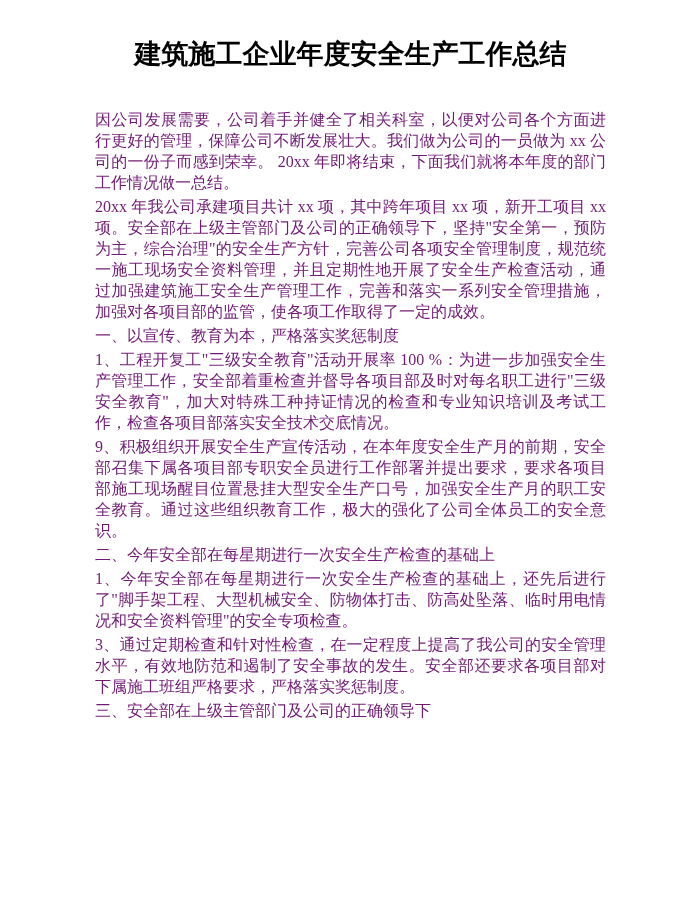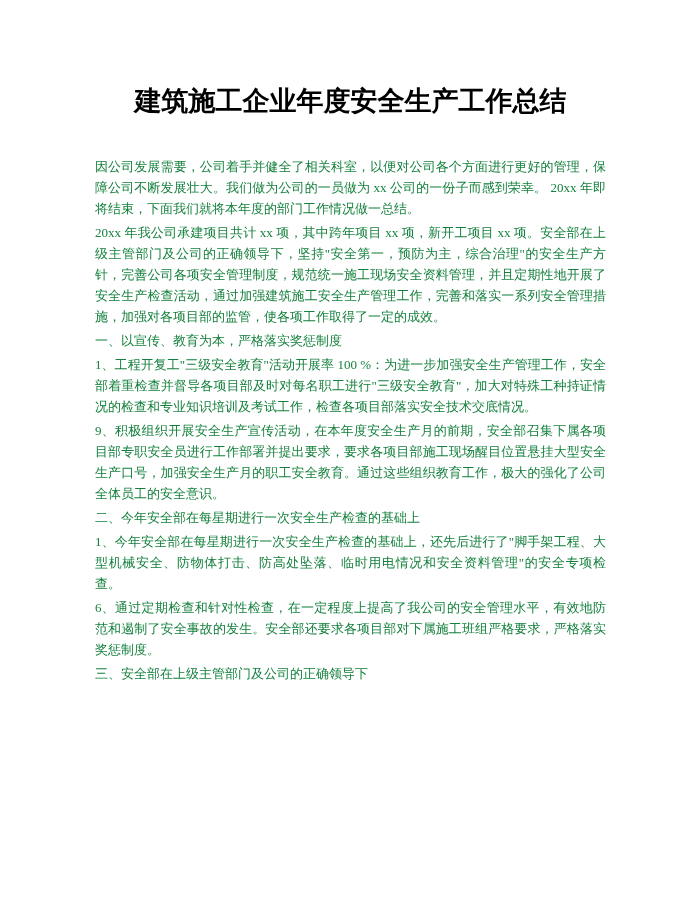--- a/index.html
+++ b/index.html
@@ -10,36 +10,36 @@
   body {
     width: 700px;
     height: 905px;
     overflow: hidden;
   }
   .page {
     box-sizing: border-box;
     width: 700px;
     height: 905px;
     background: #ffffff;
-    padding: 84px 94px 0 95px;
+    padding: 37px 94px 0 95px;
   }
   .doc-title {
     font-family: "Liberation Serif", "DejaVu Serif", serif;
     font-weight: bold;
     font-size: 27px;
     line-height: 34px;
     color: #000000;
     text-align: center;
     margin: 0 0 38px 0;
   }
   .doc-block {
     font-family: "Liberation Serif", "DejaVu Serif", serif;
-    font-size: 13px;
+    font-size: 16px;
     line-height: 21px;
-    color: #15803d;
+    color: #701a75;
     text-align: justify;
     text-justify: inter-ideograph;
     margin: 0 0 3px 0;
     word-break: break-all;
   }
   .doc-heading {
     font-weight: normal;
   }
 </style>
 </head>
@@ -57,17 +57,17 @@
 
   <p class="doc-block">1、工程开复工"三级安全教育"活动开展率 100 %：为进一步加强安全生产管理工作，安全部着重检查并督导各项目部及时对每名职工进行"三级安全教育"，加大对特殊工种持证情况的检查和专业知识培训及考试工作，检查各项目部落实安全技术交底情况。</p>
 
   <p class="doc-block">9、积极组织开展安全生产宣传活动，在本年度安全生产月的前期，安全部召集下属各项目部专职安全员进行工作部署并提出要求，要求各项目部施工现场醒目位置悬挂大型安全生产口号，加强安全生产月的职工安全教育。通过这些组织教育工作，极大的强化了公司全体员工的安全意识。</p>
 
   <h2 class="doc-block doc-heading">二、今年安全部在每星期进行一次安全生产检查的基础上</h2>
 
   <p class="doc-block">1、今年安全部在每星期进行一次安全生产检查的基础上，还先后进行了"脚手架工程、大型机械安全、防物体打击、防高处坠落、临时用电情况和安全资料管理"的安全专项检查。</p>
 
 
-  <p class="doc-block">6、通过定期检查和针对性检查，在一定程度上提高了我公司的安全管理水平，有效地防范和遏制了安全事故的发生。安全部还要求各项目部对下属施工班组严格要求，严格落实奖惩制度。</p>
+  <p class="doc-block">3、通过定期检查和针对性检查，在一定程度上提高了我公司的安全管理水平，有效地防范和遏制了安全事故的发生。安全部还要求各项目部对下属施工班组严格要求，严格落实奖惩制度。</p>
 
   <h2 class="doc-block doc-heading">三、安全部在上级主管部门及公司的正确领导下</h2>
 
 </div>
 
 </body></html>

